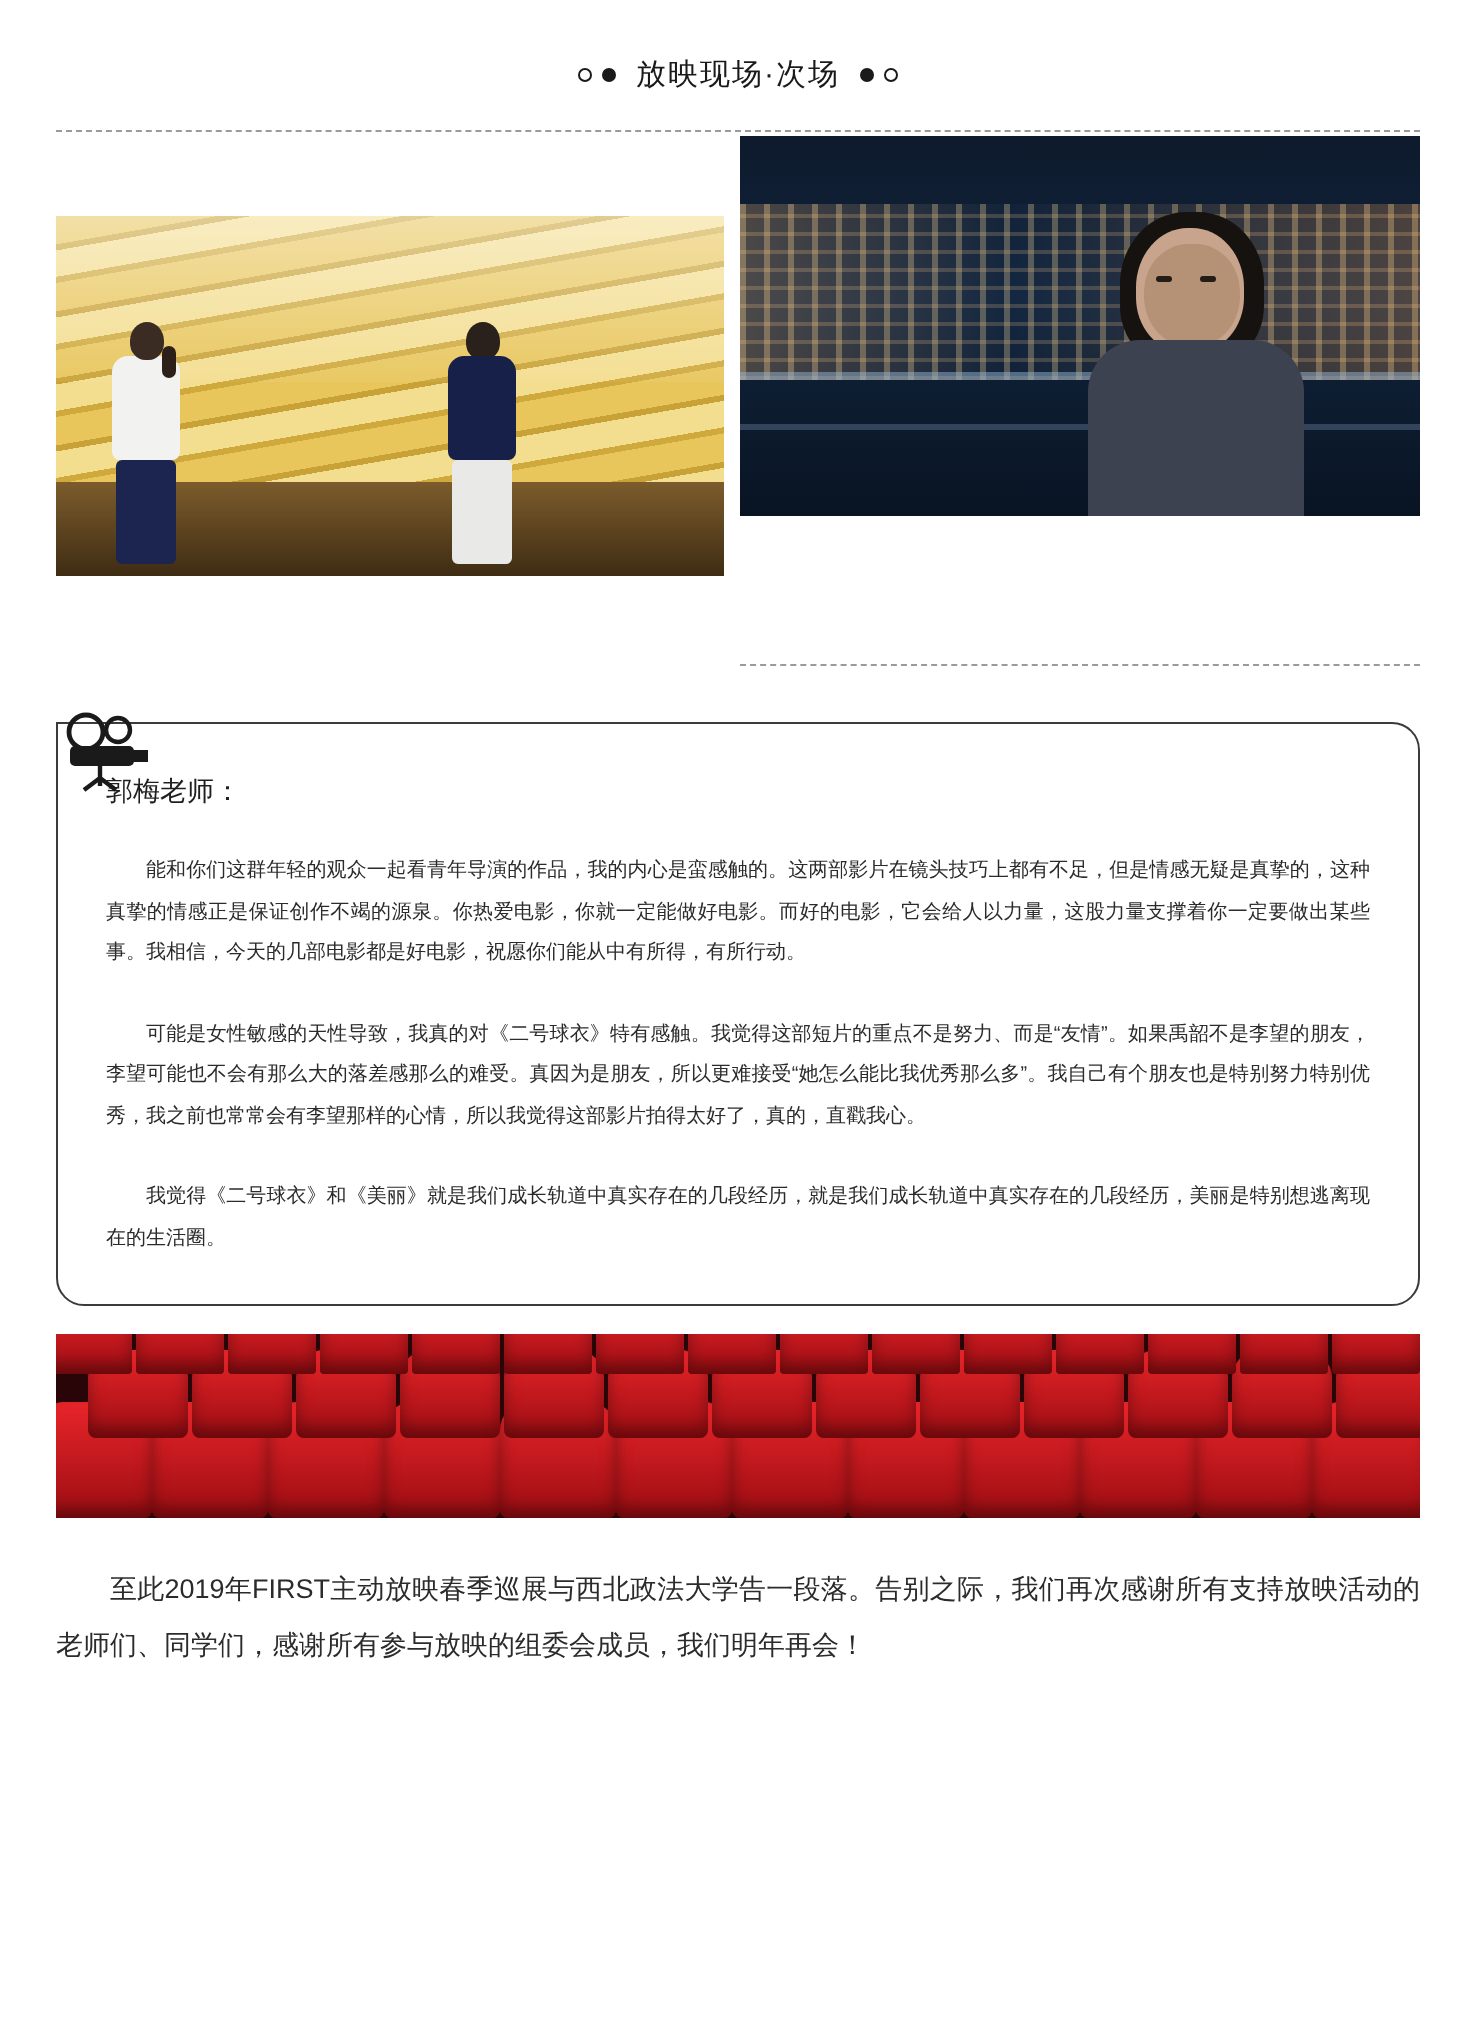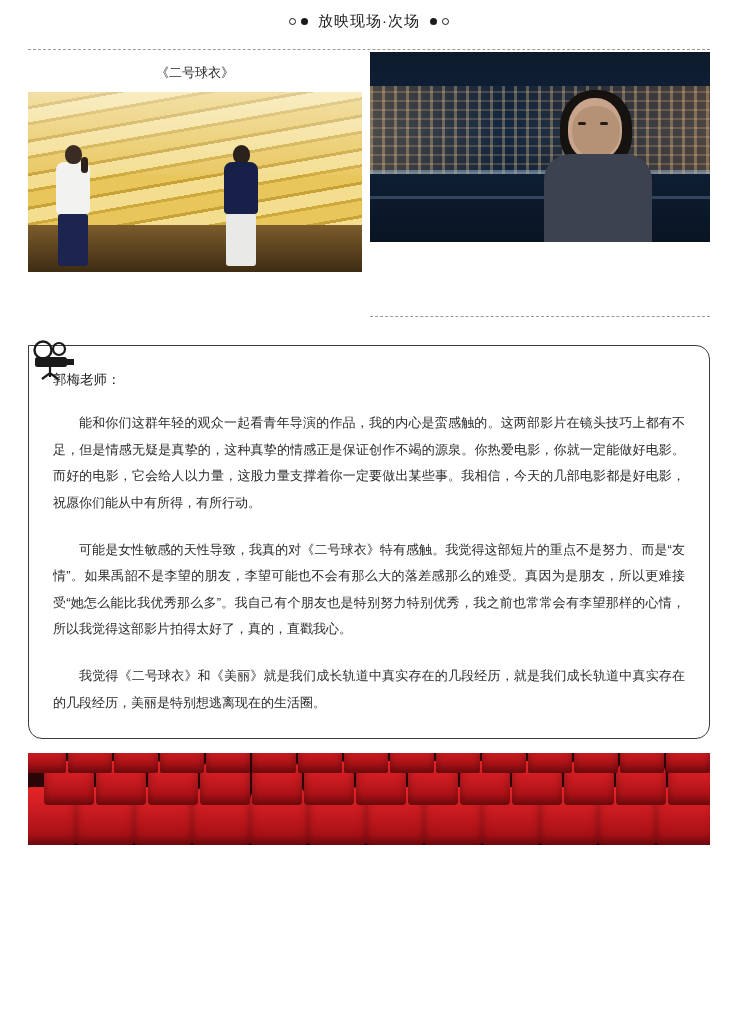--- a/index.html
+++ b/index.html
@@ -20,21 +20,21 @@
     height: 1019px;
     box-sizing: border-box;
   }
 
   
   .header {
     display: flex;
     align-items: center;
     justify-content: center;
     gap: 10px;
-    padding-top: 12px;
+    padding-top: 28px;
     padding-bottom: 8px;
   }
   .dots {
     display: flex;
     align-items: center;
     gap: 5px;
   }
   .dot {
     width: 7px;
     height: 7px;
@@ -257,21 +257,21 @@
     padding: 20px 24px 22px 24px;
     box-sizing: border-box;
   }
   .speaker {
     font-size: 13.5px;
     color: #1f1f1f;
     margin: 0 0 6px 0;
     line-height: 2;
   }
   .para {
-    font-size: 13px;
+    font-size: 10px;
     color: #2b2b2b;
     line-height: 2.05;
     text-align: justify;
     text-indent: 2em;
     margin: 17px 0 20px 0;
   }
   .para.last { margin-bottom: 0; }
 
   
   .seats {
@@ -312,21 +312,20 @@
     <span class="dots">
       <span class="dot"></span>
       <span class="dot hollow"></span>
     </span>
   </div>
 
   <div class="dash-line"></div>
 
   <div class="photos">
 
-    <div class="caption cap-left">《二号球衣》</div>
 
     <div class="photo photo-left">
       <div class="bleachers"></div>
       <div class="bleachers-light"></div>
       <div class="floor"></div>
       <div class="person p-left">
         <div style="position:relative;">
           <div class="head"></div>
           <div class="ponytail"></div>
         </div>
@@ -419,14 +418,15 @@
     <div class="seat" style="left:316px; top:-16px; width:44px; height:36px; border-radius:12px 12px 2px 2px;"></div>
     <div class="seat" style="left:362px; top:-16px; width:44px; height:36px; border-radius:12px 12px 2px 2px;"></div>
     <div class="seat" style="left:408px; top:-16px; width:44px; height:36px; border-radius:12px 12px 2px 2px;"></div>
     <div class="seat" style="left:454px; top:-16px; width:44px; height:36px; border-radius:12px 12px 2px 2px;"></div>
     <div class="seat" style="left:500px; top:-16px; width:44px; height:36px; border-radius:12px 12px 2px 2px;"></div>
     <div class="seat" style="left:546px; top:-16px; width:44px; height:36px; border-radius:12px 12px 2px 2px;"></div>
     <div class="seat" style="left:592px; top:-16px; width:44px; height:36px; border-radius:12px 12px 2px 2px;"></div>
     <div class="seat" style="left:638px; top:-16px; width:44px; height:36px; border-radius:12px 12px 2px 2px;"></div>
   </div>
 
+  <p class="footer">至此2019年FIRST主动放映春季巡展与西北政法大学告一段落。告别之际，我们再次感谢所有支持放映活动的老师们、同学们，感谢所有参与放映的组委会成员，我们明年再会！</p>
 
 </div>
 
 </body></html>

